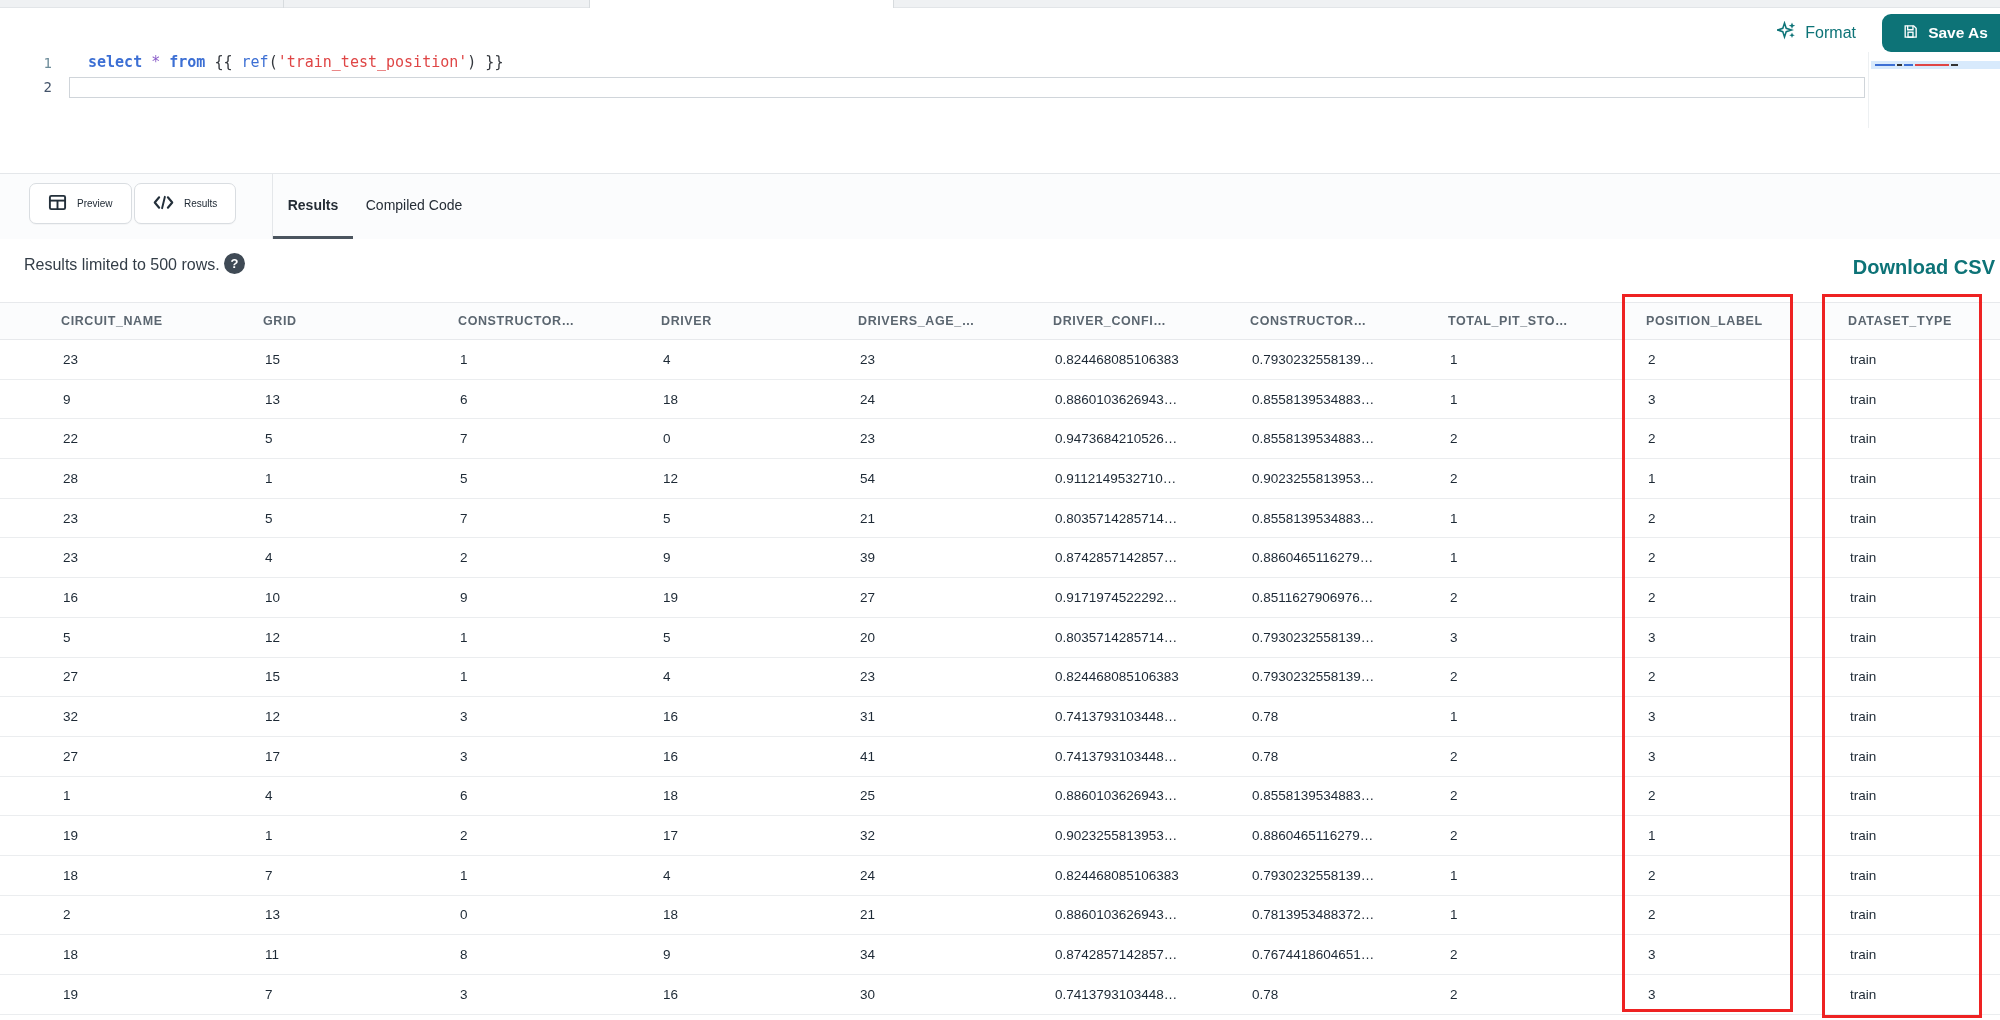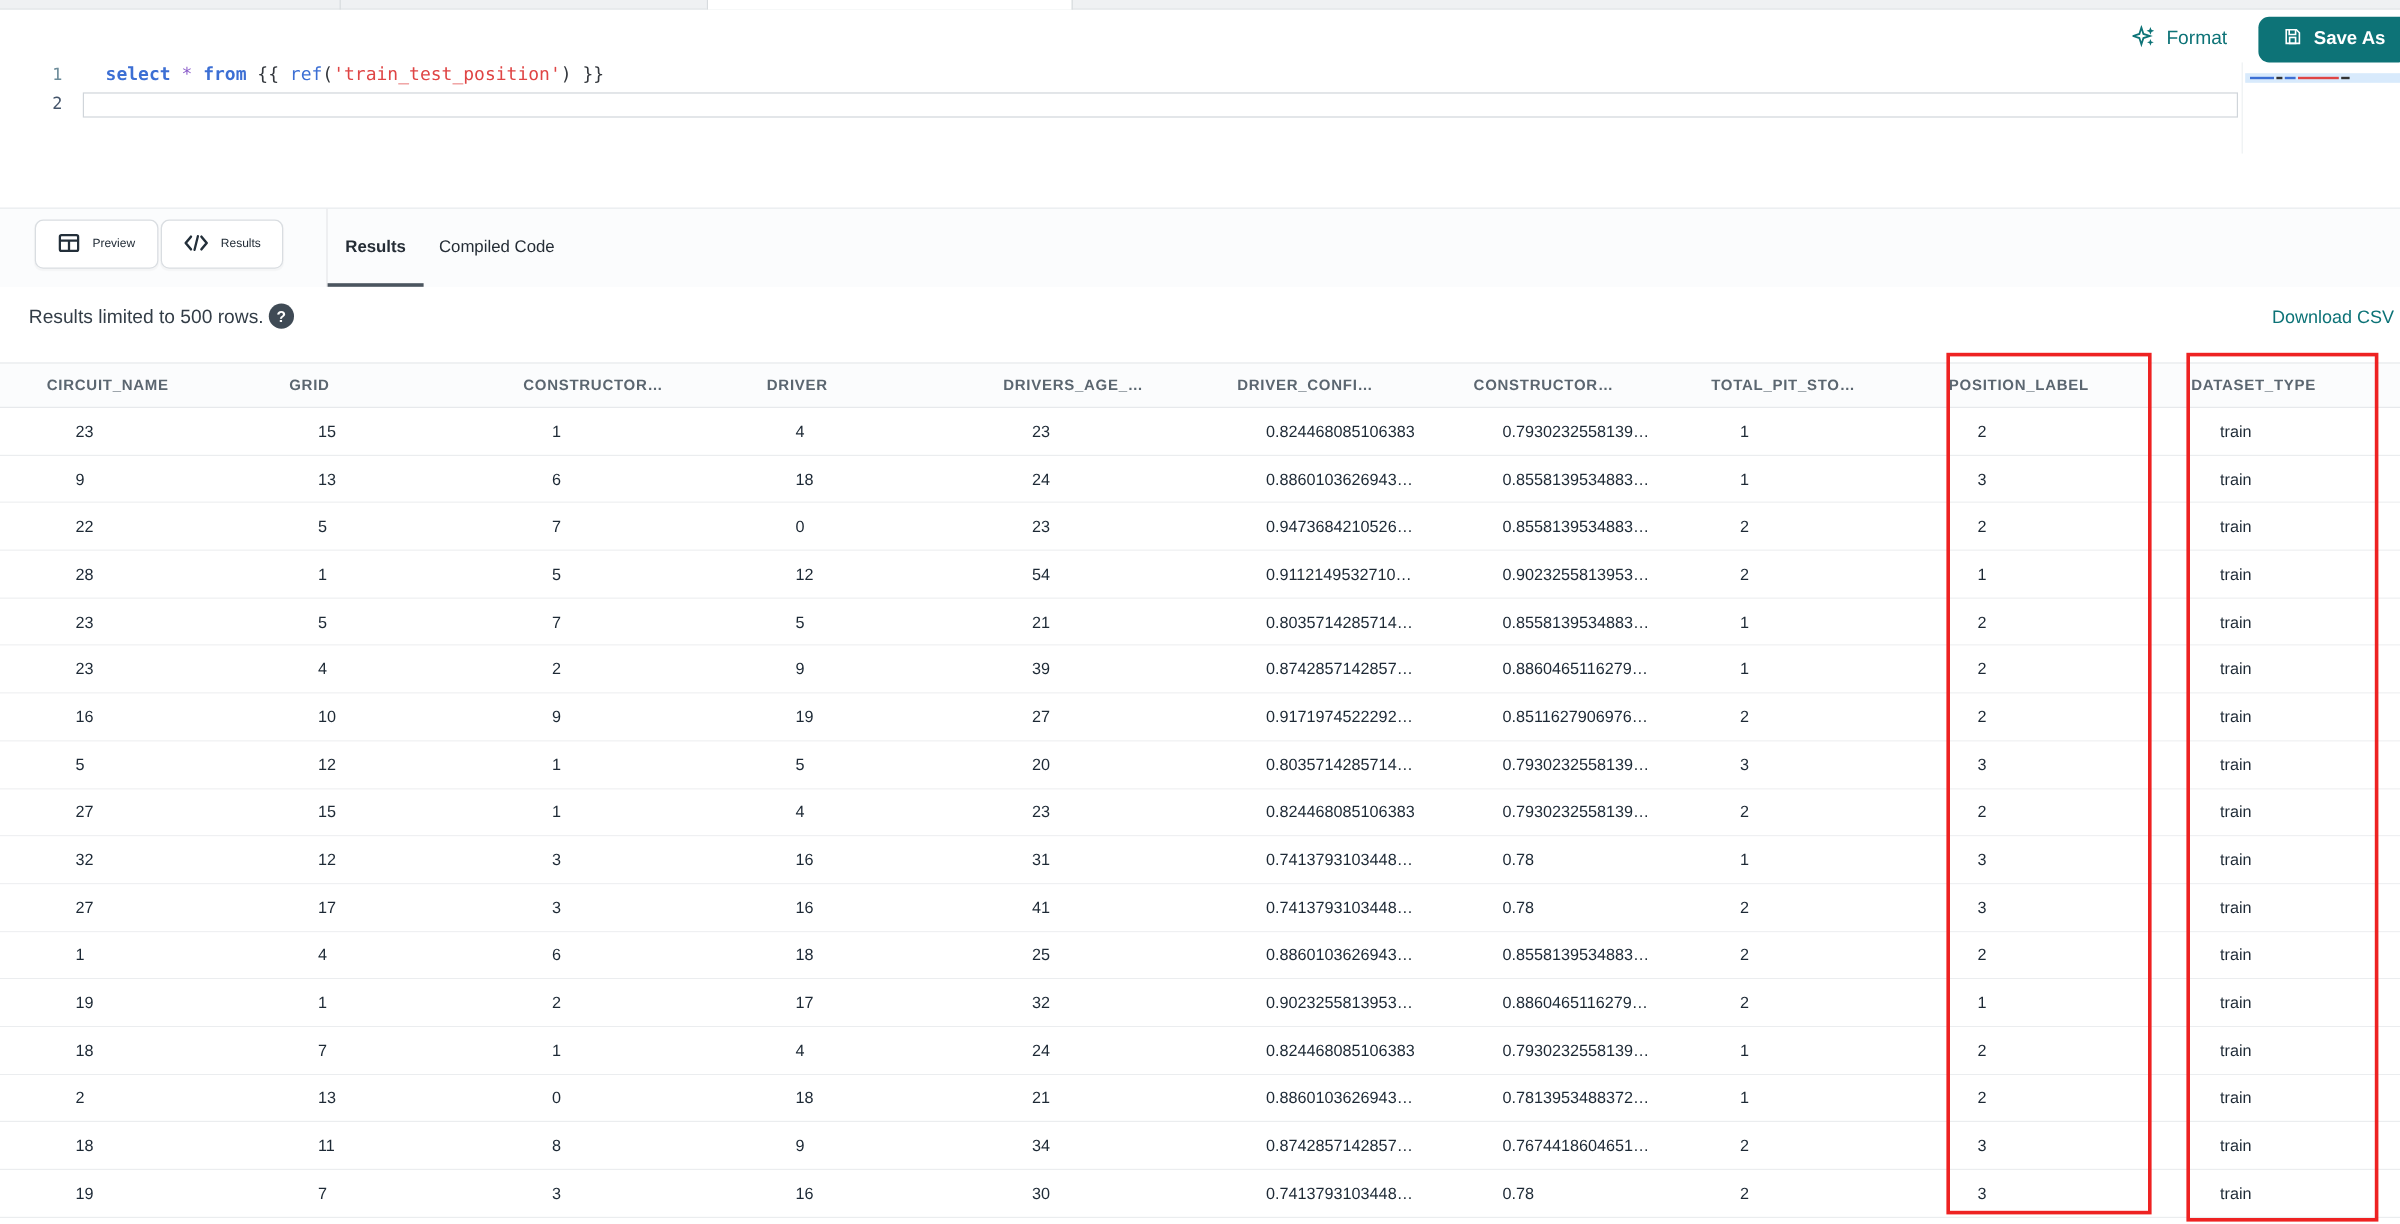--- a/index.html
+++ b/index.html
@@ -44,26 +44,26 @@
   .tab { position:absolute; top:0; height:62px; display:flex; align-items:center; justify-content:center; font-size:14px; color:#252d36; cursor:pointer; }
   .tab-results { left:273px; width:80px; font-weight:600; }
   .tab-compiled { left:353px; width:122px; }
   .tab-underline { position:absolute; left:273px; top:62px; width:80px; height:3px; background:#4b555f; }
 
   
   .meta-row { position:absolute; left:0; top:248px; width:2000px; height:38px; }
   .limit-text { position:absolute; left:8px; top:8px; font-size:16px; color:#333d47;margin-left:16px; }
   .help-icon { position:absolute; left:224px; top:5px; width:21px; height:21px; border-radius:50%; background:#3f4a55; color:#fff;
                font-size:13px; font-weight:bold; display:flex; align-items:center; justify-content:center; cursor:pointer; }
-  .download-csv { position:absolute; right:5px; top:8px; font-size:15px; color:#0d7377; cursor:pointer; }
+  .download-csv { position:absolute; right:5px; top:8px; font-size:20px; color:#0d7377; cursor:pointer;font-weight:bold; }
 
   
   .grid-table { position:absolute; left:0; top:302px; width:2000px; }
   .thead { display:grid; grid-template-columns:202px 195px 203px 197px 195px 197px 198px 198px 202px auto;
-           padding-left:39px; height:38px; align-items:center; background:#fbfcfd;
+           padding-left:61px; height:38px; align-items:center; background:#fbfcfd;
            border-top:1px solid #e7e9ec; border-bottom:1px solid #e7e9ec; }
   .thead span { font-size:12.5px; font-weight:bold; letter-spacing:0.6px; color:#5b6670; }
   .trow { display:grid; grid-template-columns:202px 195px 203px 197px 195px 197px 198px 198px 202px auto;
           padding-left:63px; height:39.7px; align-items:center; border-bottom:1px solid #ebedef; background:#fff; }
   .trow span { font-size:13.5px; color:#1d2935; }
 
   
   .anno-box { position:absolute; border:3px solid #ee2222; background:transparent; pointer-events:none; }
   .anno-position { left:1622px; top:294px; width:171px; height:718px; }
   .anno-dataset { left:1822px; top:294px; width:160px; height:724px; }

